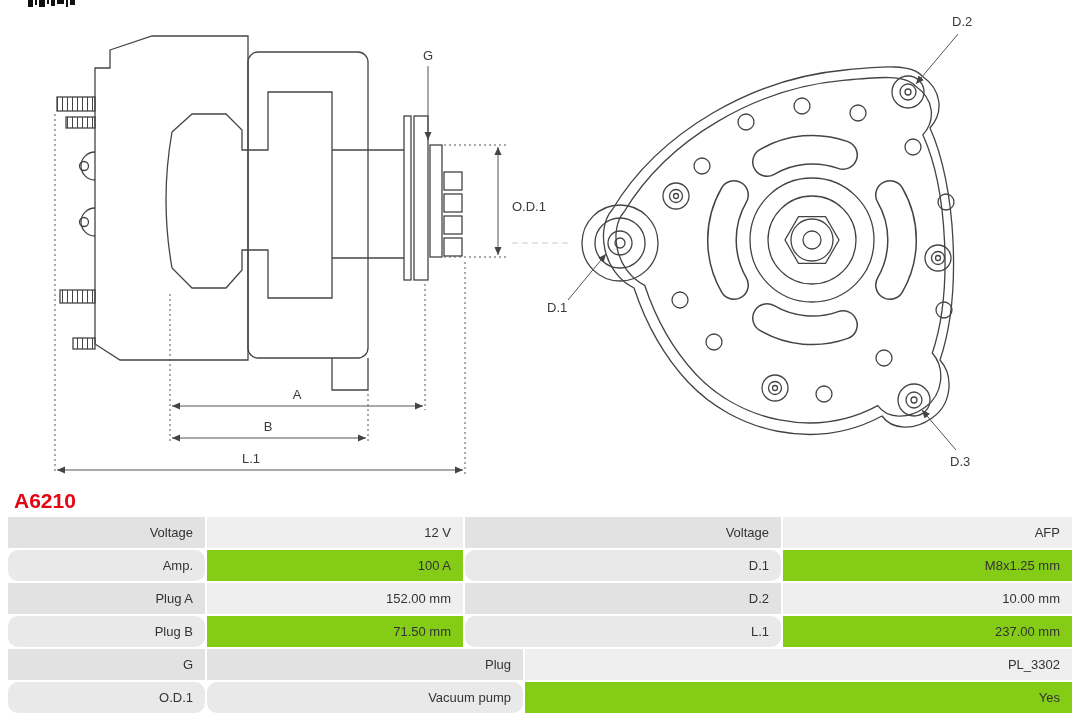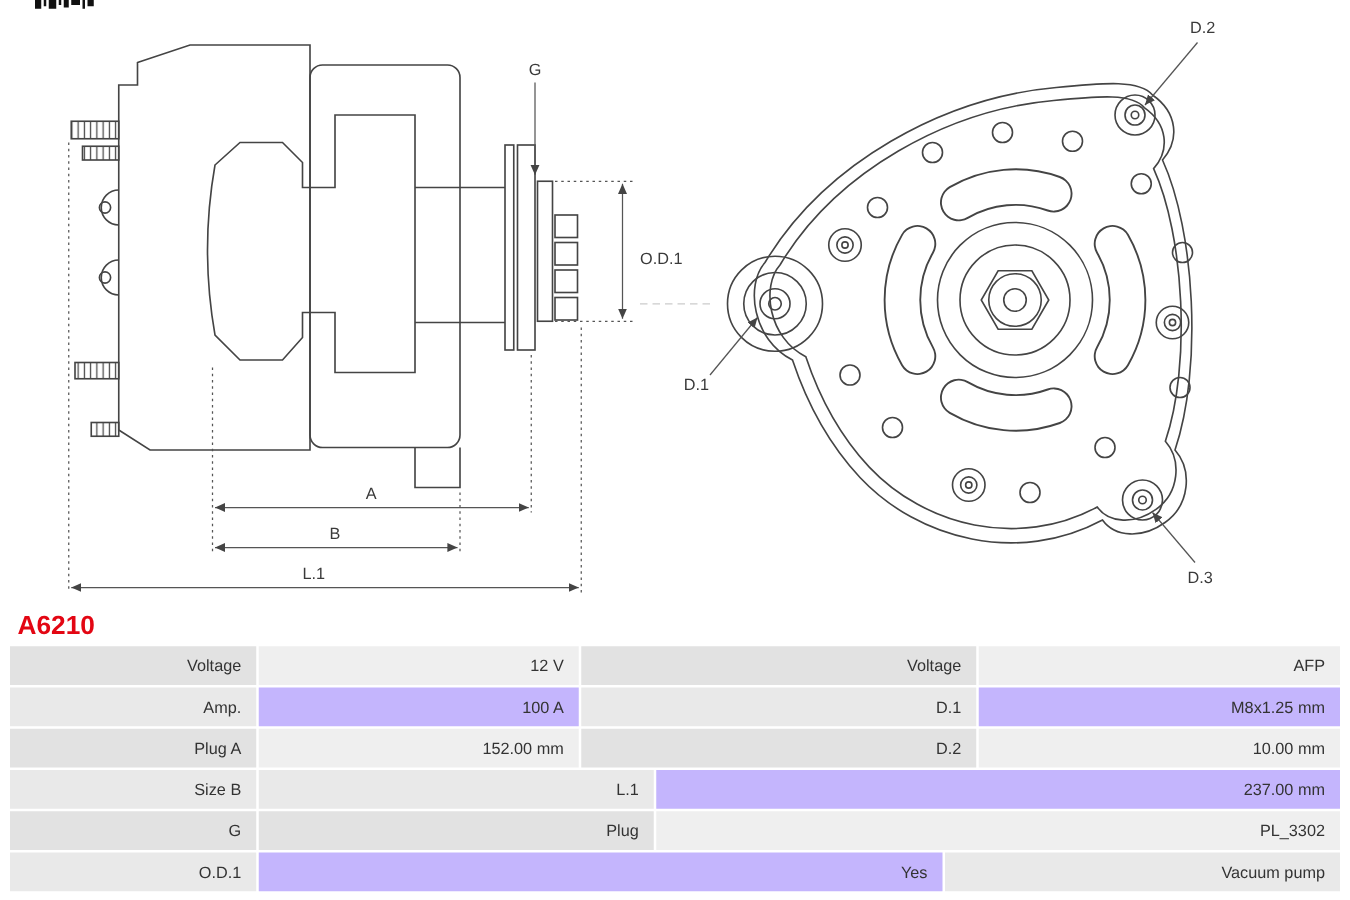--- a/index.html
+++ b/index.html
@@ -9,21 +9,21 @@
   .part-number{position:absolute;left:14px;top:489px;font-size:21px;font-weight:bold;color:#e30613;}
   .spec-table{position:absolute;left:8px;top:517px;width:1064px;display:flex;flex-direction:column;gap:2px;}
   .trow{display:flex;gap:2px;height:31px;}
   .cell{display:flex;align-items:center;justify-content:flex-end;
         padding-right:12px;font-size:13px;color:#333;box-sizing:border-box;}
   .c-l1{width:197px;}
   .c-v1{width:256px;}
   .c-l2{width:316px;}
   .c-v2{flex:1;}
   .trow.odd  .lab{background:#e2e2e2;} .trow.odd  .val{background:#efefef;}
-  .trow.even .lab{background:#e9e9e9;} .trow.even .val{background:#c4b5fd;}
+  .trow.even .lab{background:#e9e9e9;border-radius:10px;} .trow.even .val{background:#84cc16;}
   svg text{font-family:"Liberation Sans",sans-serif;font-size:13px;fill:#3a3a3a;}
   .diagram{position:absolute;left:0;top:0;}
 </style>
 </head>
 <body>
 
 <div class="page">
 
   <svg class="corner-mark" width="60" height="9">
     <g fill="#111">
@@ -196,31 +196,32 @@
     </div>
 
     <div class="trow odd">
       <div class="cell lab c-l1">Plug A</div>
       <div class="cell val c-v1">152.00 mm</div>
       <div class="cell lab c-l2">D.2</div>
       <div class="cell val c-v2">10.00 mm</div>
     </div>
 
     <div class="trow even">
-      <div class="cell lab c-l1">Size B</div>
+      <div class="cell lab c-l1">Plug B</div>
+      <div class="cell val c-v1">71.50 mm</div>
       <div class="cell lab c-l2">L.1</div>
       <div class="cell val c-v2">237.00 mm</div>
     </div>
 
     <div class="trow odd">
       <div class="cell lab c-l1">G</div>
       <div class="cell lab c-l2">Plug</div>
       <div class="cell val c-v2">PL_3302</div>
     </div>
 
     <div class="trow even">
       <div class="cell lab c-l1">O.D.1</div>
+      <div class="cell lab c-l2">Vacuum pump</div>
       <div class="cell val c-v2">Yes</div>
-      <div class="cell lab c-l2">Vacuum pump</div>
     </div>
 
   </div>
 </div>
 
 </body></html>

